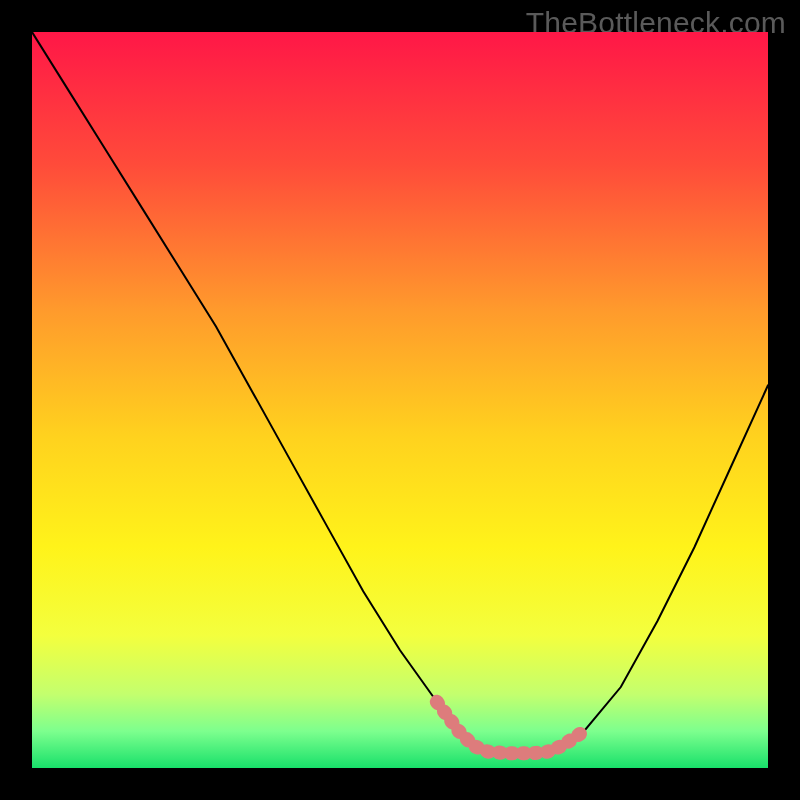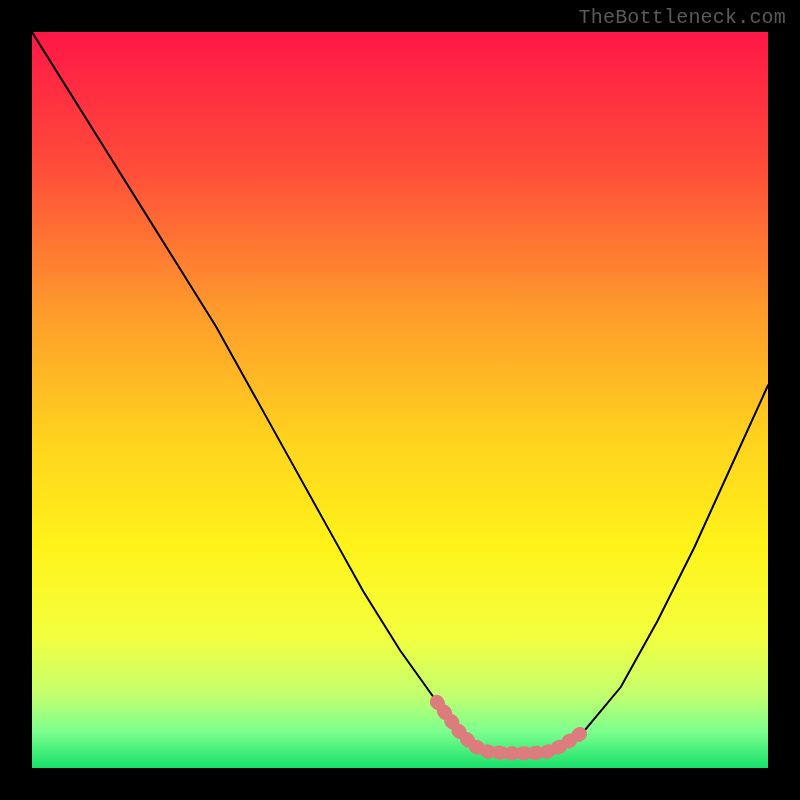--- a/index.html
+++ b/index.html
@@ -35,24 +35,23 @@
   }
   .overlay-svg {
     position: absolute;
     inset: 0;
   }
   .watermark {
     position: absolute;
     top: 6px;
     right: 14px;
     color: #5a5a5a;
-    font-size: 20px;
+    font-size: 30px;
     letter-spacing: 0.2px;
     user-select: none;
-    font-family: Liberation Mono, monospace;
   }
 </style>
 </head>
 <body>
 
 <div class="stage">
   <div class="watermark">TheBottleneck.com</div>
 
   <div class="plot-area">
     <svg class="gradient" viewBox="0 0 736 736" preserveAspectRatio="none">

